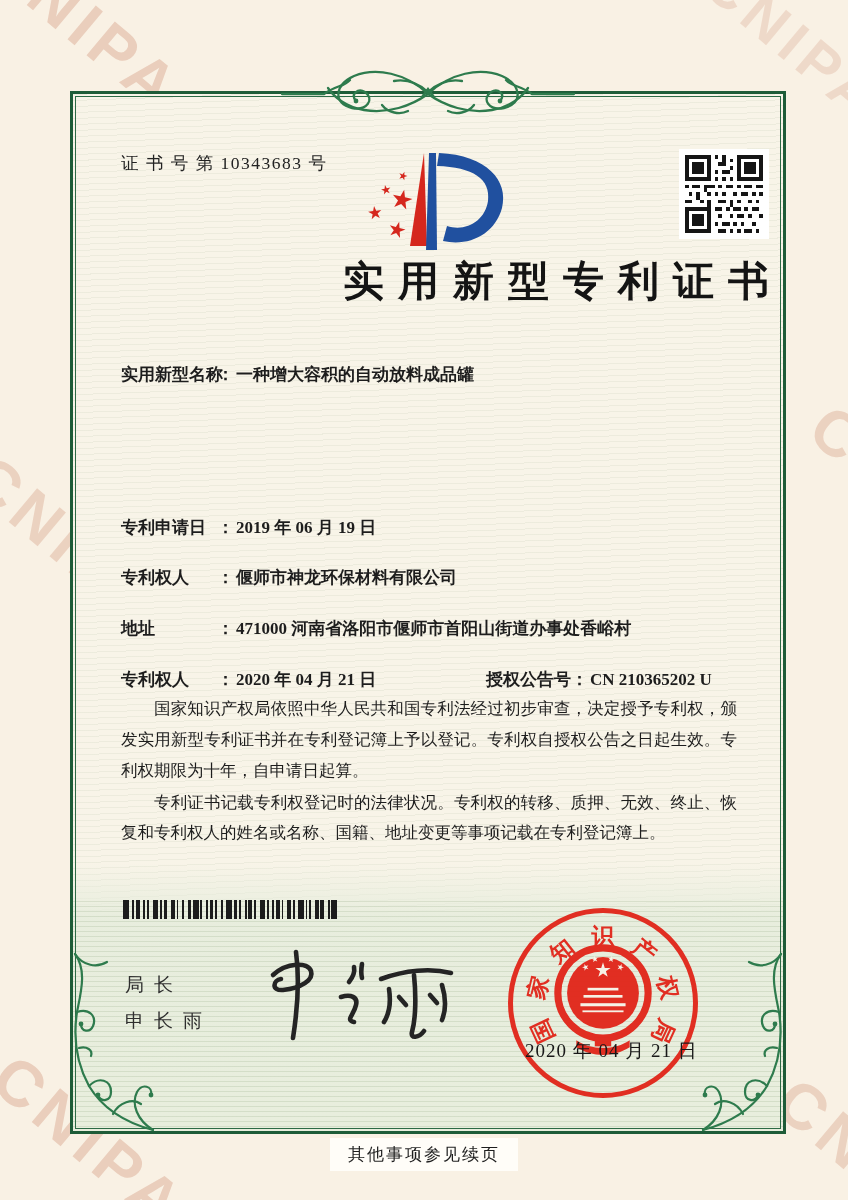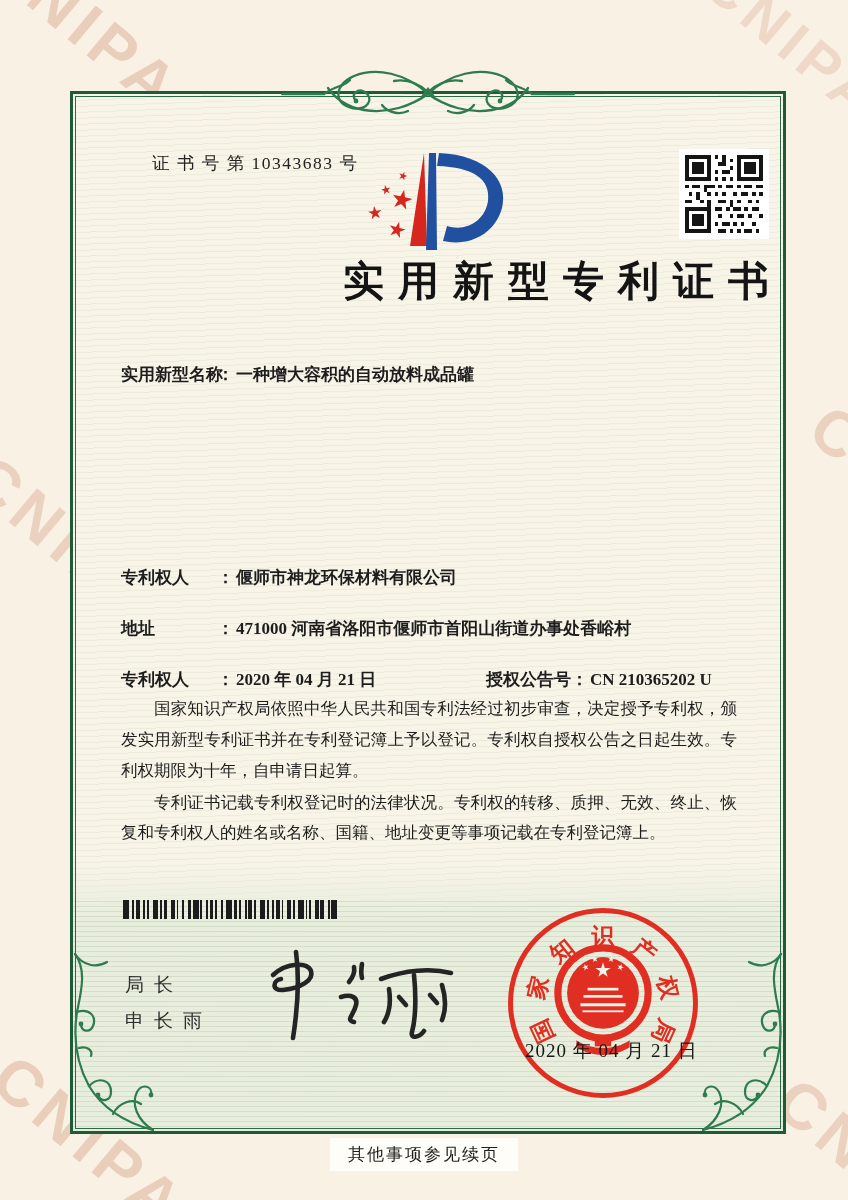--- a/index.html
+++ b/index.html
@@ -19,21 +19,21 @@
   .green-band{position:absolute;left:0;bottom:0;width:100%;height:268px;
       background:linear-gradient(180deg,rgba(231,237,221,0) 0,rgba(231,237,221,.95) 55px,#e8eedd 100%);}
   .green-band .lines{position:absolute;left:0;right:0;top:38px;bottom:0;
       background:repeating-linear-gradient(180deg,rgba(140,165,125,.22) 0 1px,rgba(0,0,0,0) 1px 5px);}
 
   .ornament{position:absolute;z-index:6;}
   .orn-top{left:50%;top:-33px;transform:translateX(-50%);}
   .orn-bl{left:-6px;bottom:-6px;}
   .orn-br{right:-6px;bottom:-6px;transform:scaleX(-1);}
 
-  .cert-no{position:absolute;left:48px;top:57px;font-size:17.5px;letter-spacing:1.5px;color:#222;margin-left:31px;}
+  .cert-no{position:absolute;left:48px;top:57px;font-size:17.5px;letter-spacing:1.5px;color:#222;}
   .logo{position:absolute;left:282px;top:45px;width:170px;height:125px;}
   .qr-box{position:absolute;left:606px;top:55px;width:90px;height:90px;background:#fff;
           display:flex;align-items:center;justify-content:center;}
   .title{position:absolute;left:0;top:160px;width:100%;text-align:right;font-size:41px;font-weight:bold;
          letter-spacing:14px;text-indent:14px;color:#141414;}
 
   .row{position:absolute;left:48px;font-size:17px;color:#1d1d1d;white-space:nowrap;font-weight:bold;}
   .lbl-chars{display:inline-flex;width:96px;justify-content:space-between;vertical-align:bottom;}
   .val{margin-left:2px;}
   .grp2{position:absolute;left:365px;top:0;white-space:nowrap;text-align:center;}
@@ -179,20 +179,23 @@
             <rect x="2" y="16" width="3" height="3"></rect>
           <path d="M8 0h1v1h-1zM10 0h1v2h-1zM12 1h1v1h-1zM9 2h2v1h-2zM12 3h1v1h-1zM8 4h1v1h-1zM10 4h2v1h-2zM8 6h1v1h-1zM10 6h1v1h-1zM12 6h1v1h-1zM6 8h1v1h-1zM6 10h1v1h-1zM6 12h1v1h-1zM0 8h1v1h-1zM2 8h2v1h-2zM5 8h1v2h-1zM7 8h1v1h-1zM9 8h1v1h-1zM11 8h2v1h-2zM14 8h1v1h-1zM16 8h2v1h-2zM19 8h2v1h-2zM1 10h1v1h-1zM3 10h1v2h-1zM8 10h1v1h-1zM10 10h1v1h-1zM13 10h1v1h-1zM15 10h2v1h-2zM18 10h1v1h-1zM20 10h1v1h-1zM0 12h2v1h-2zM4 12h1v1h-1zM6 13h1v1h-1zM9 12h2v1h-2zM12 12h1v2h-1zM14 12h1v1h-1zM17 12h1v1h-1zM19 12h1v1h-1zM8 14h2v1h-2zM11 14h1v1h-1zM13 14h2v1h-2zM16 14h1v1h-1zM18 14h2v1h-2zM9 16h1v1h-1zM12 16h1v1h-1zM14 16h2v1h-2zM17 16h1v1h-1zM20 16h1v1h-1zM8 18h1v1h-1zM10 18h2v1h-2zM13 18h1v1h-1zM15 18h1v1h-1zM18 18h1v1h-1zM9 20h2v1h-2zM12 20h1v1h-1zM14 20h1v1h-1zM16 20h2v1h-2zM19 20h1v1h-1z"></path>
         </g>
       </svg>
     </div>
 
     <div class="title">实用新型专利证书</div>
 
     <div class="row" style="top:269px">
       <span class="lbl-chars">实用新型名称</span><span>：</span><span class="val">一种增大容积的自动放料成品罐</span>
+    </div>
+    <div class="row" style="top:422px">
+      <span class="lbl-chars">专利申请日</span><span>：</span><span class="val">2019 年 06 月 19 日</span>
     </div>
     <div class="row" style="top:472px">
       <span class="lbl-chars">专利权人</span><span>：</span><span class="val">偃师市神龙环保材料有限公司</span>
     </div>
     <div class="row" style="top:523px">
       <span class="lbl-chars">地址</span><span>：</span><span class="val">471000 河南省洛阳市偃师市首阳山街道办事处香峪村</span>
     </div>
     <div class="row" style="top:574px">
       <span class="lbl-chars">专利权人</span><span>：</span><span class="val">2020 年 04 月 21 日</span>
       <span class="grp2">

